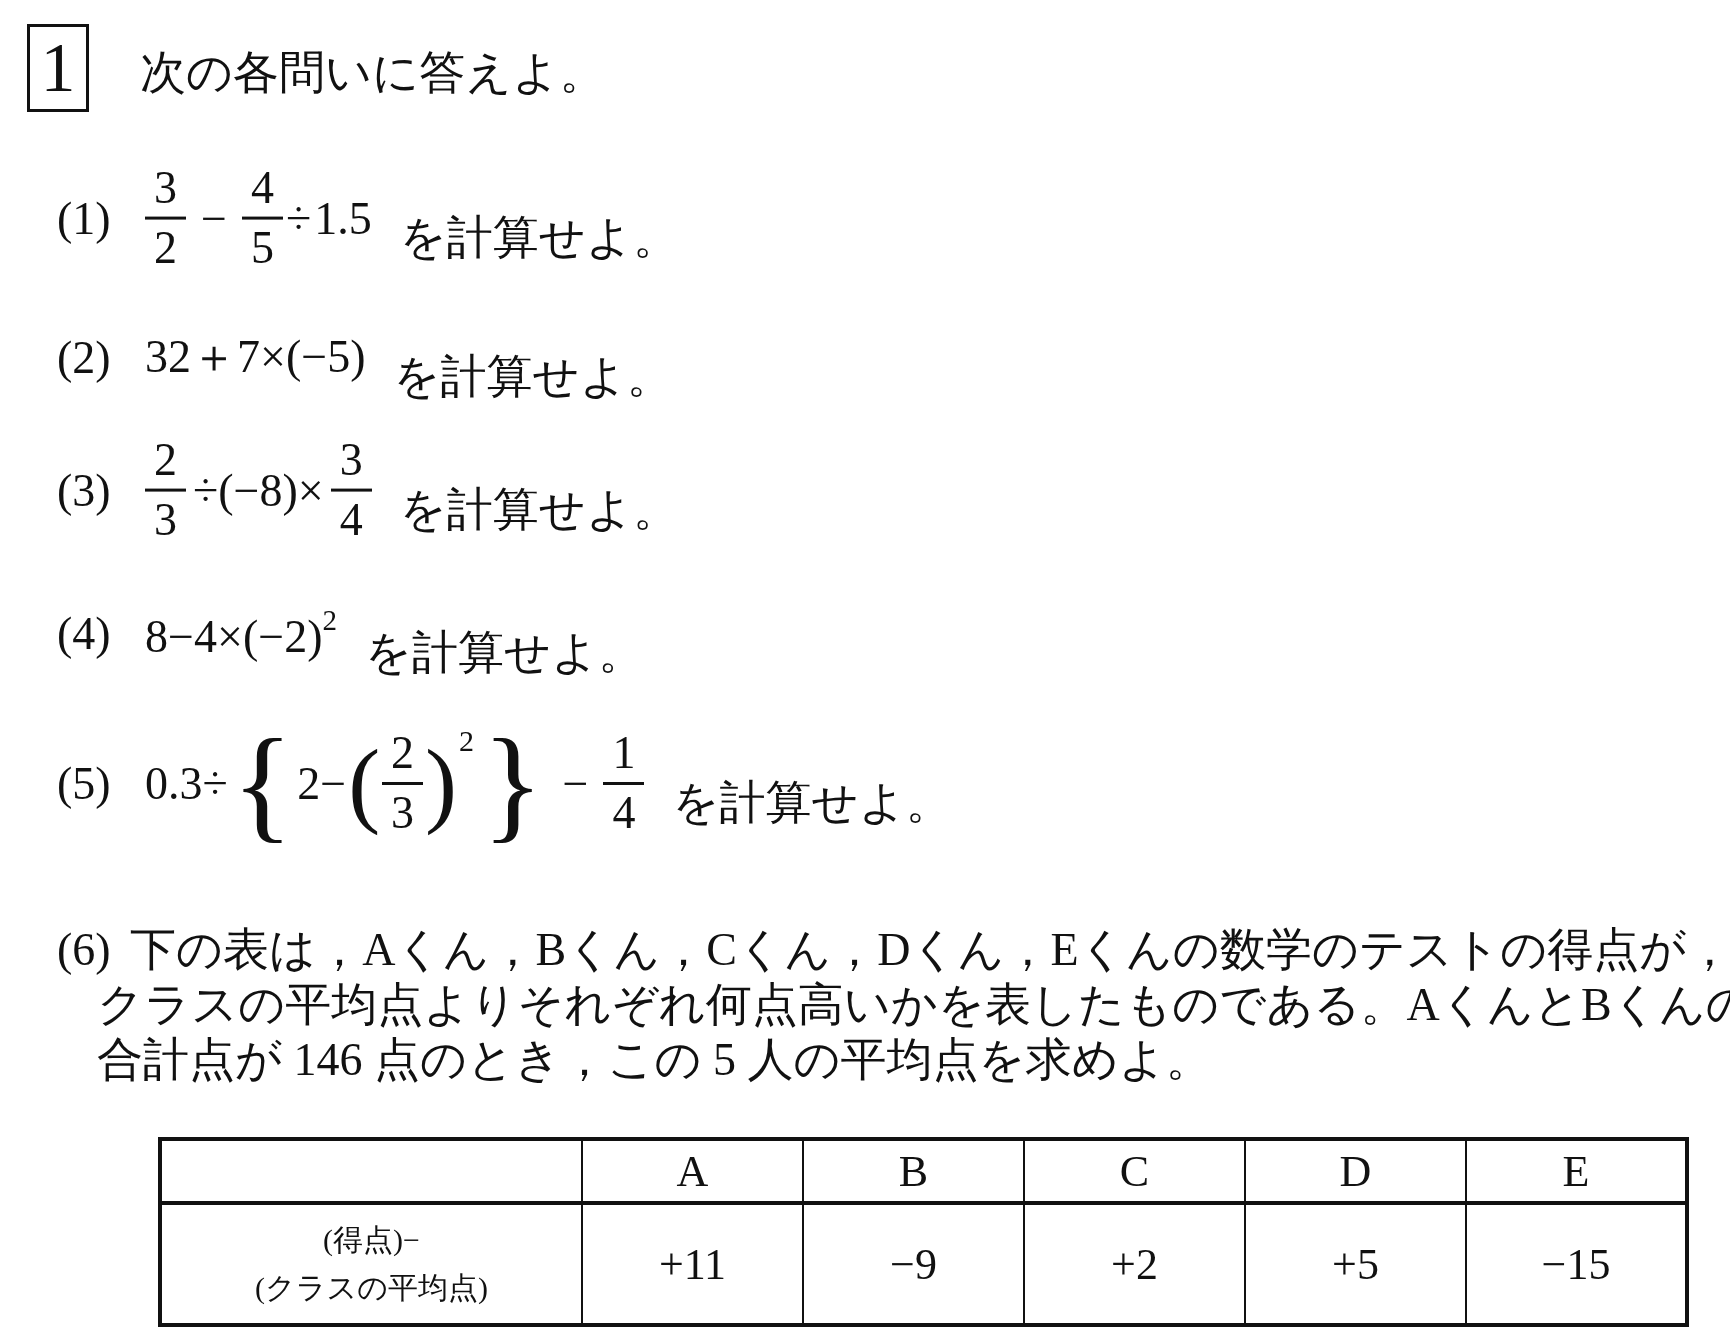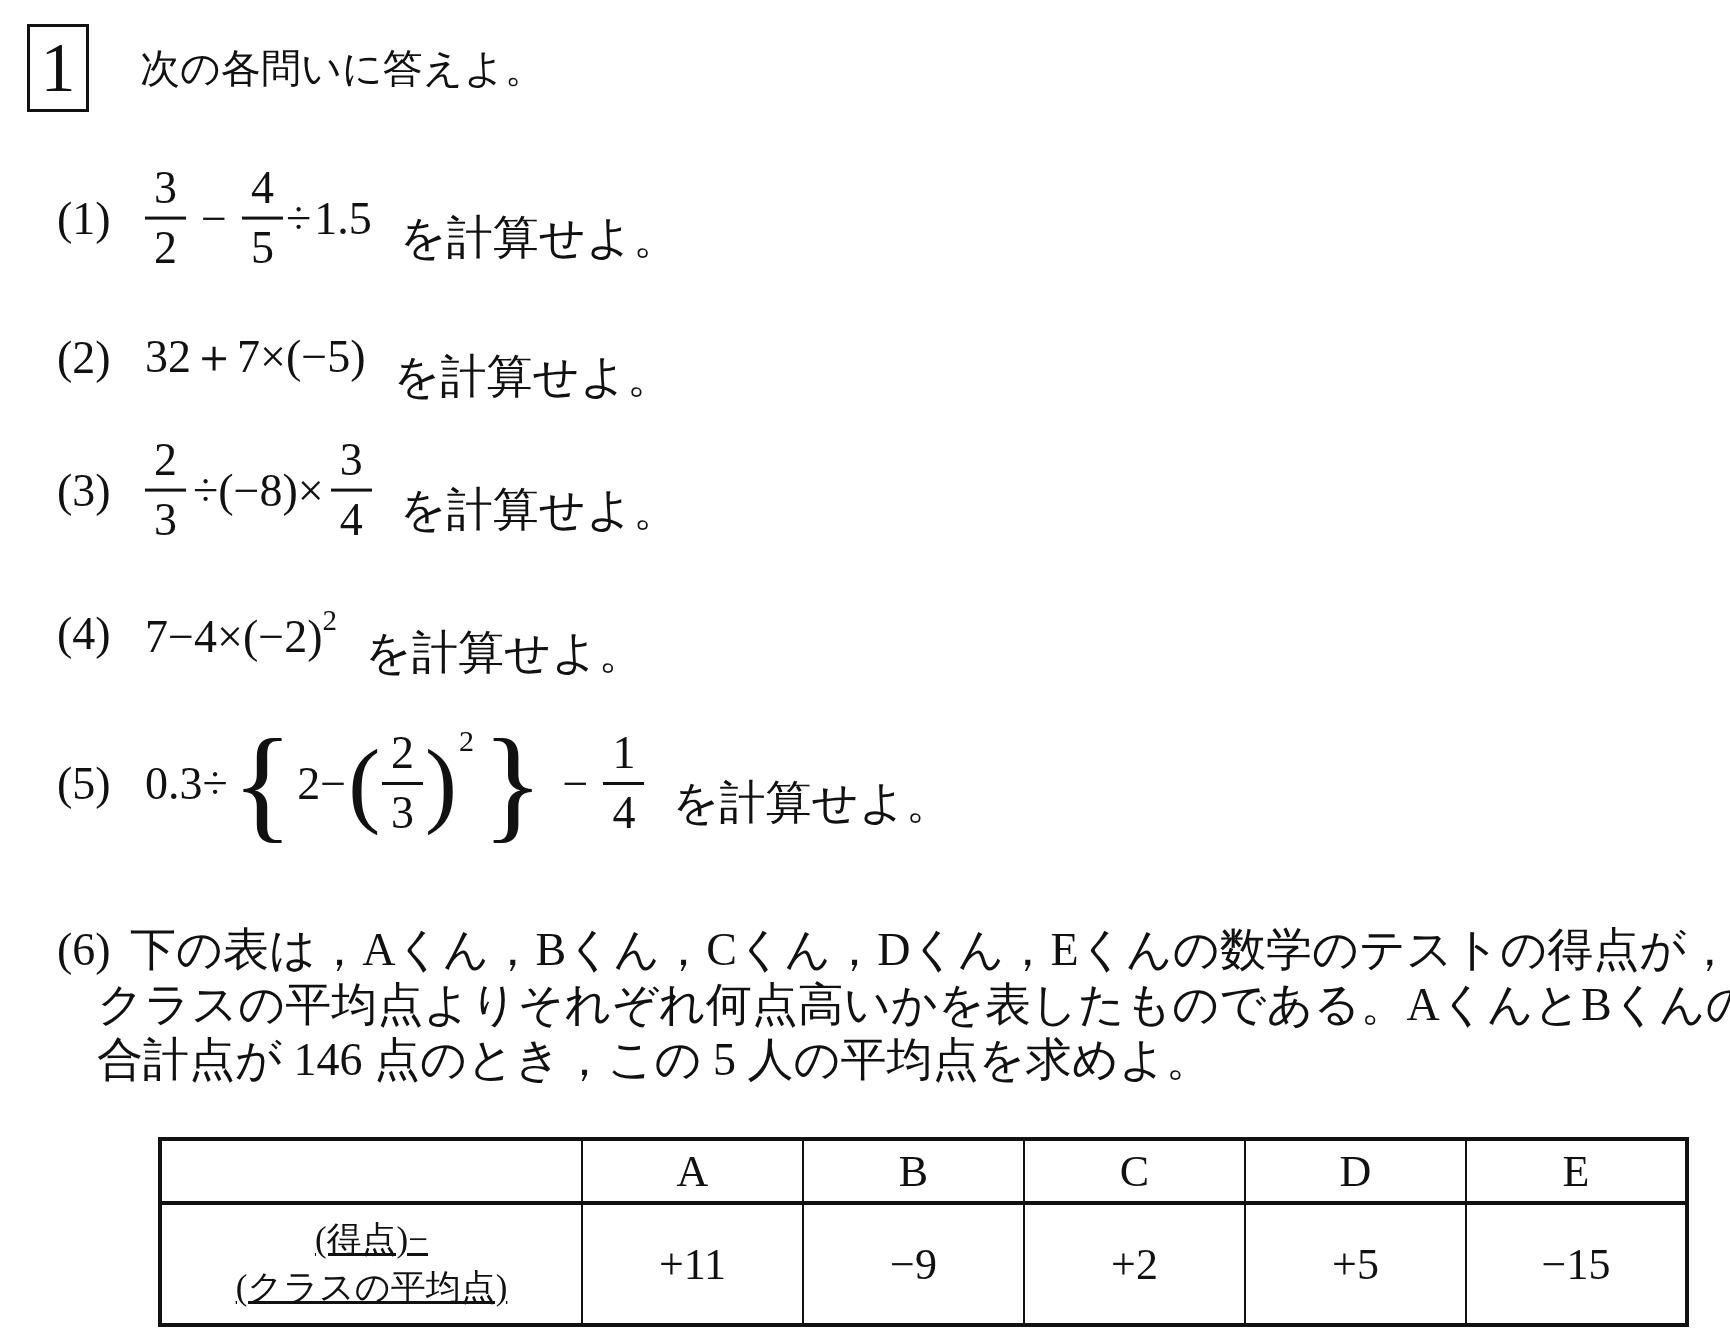--- a/index.html
+++ b/index.html
@@ -14,21 +14,21 @@
   
   .q-box {
     position: absolute; left: 27px; top: 24px;
     width: 56px; height: 82px;
     border: 3px solid #111;
     display: flex; align-items: center; justify-content: center;
     font-size: 70px; line-height: 1;
   }
   .q-instruction {
     position: absolute; left: 140px; top: 45px;
-    font-size: 40px; line-height: 1.2;
+    font-size: 46px; line-height: 1.2;
   }
 
   
   .prob-row {
     position: absolute; left: 57px;
     display: flex; align-items: center;
     transform: translateY(-50%);
     font-size: 46px; white-space: nowrap;
   }
   .r1 { top: 218px; }
@@ -70,21 +70,21 @@
     text-align: center;
   }
   .score-table col.c-label { width: 422px; }
   .score-table col.c-val   { width: 221px; }
   .score-table th, .score-table td {
     border-left: 2px solid #111; border-right: 2px solid #111;
     padding: 0; vertical-align: middle; font-weight: normal;
   }
   .score-table thead th { height: 60px; font-size: 44px; border-bottom: 4px solid #111; }
   .score-table tbody td { height: 118px; font-size: 44px; }
-  .row-label { font-size: 35px; line-height: 48px; text-decoration: underline; }
+  .row-label { font-size: 30px; line-height: 48px; }
 </style>
 </head>
 <body>
 
 <div class="page">
 
   <div class="q-box">
     <span>1</span>
   </div>
   <div class="q-instruction">次の各問いに答えよ。</div>
@@ -120,21 +120,21 @@
     <span class="op-mid">÷(−8)×</span>
     <span class="frac">
       <span class="num">3</span>
       <span class="den">4</span>
     </span>
     <span class="suffix">を計算せよ。</span>
   </div>
 
   <div class="prob-row r4">
     <span class="prob-label">(4)</span>
-    <span><span>7−4×(−2)</span><span class="sup-inline">2</span></span>
+    <span><span>8−4×(−2)</span><span class="sup-inline">2</span></span>
     <span class="suffix">を計算せよ。</span>
   </div>
 
   <div class="prob-row r5">
     <span class="prob-label">(5)</span>
     <span>0.3÷</span>
     <span class="big-brace">{</span>
     <span>2−</span>
     <span class="big-paren">(</span>
     <span class="frac">

